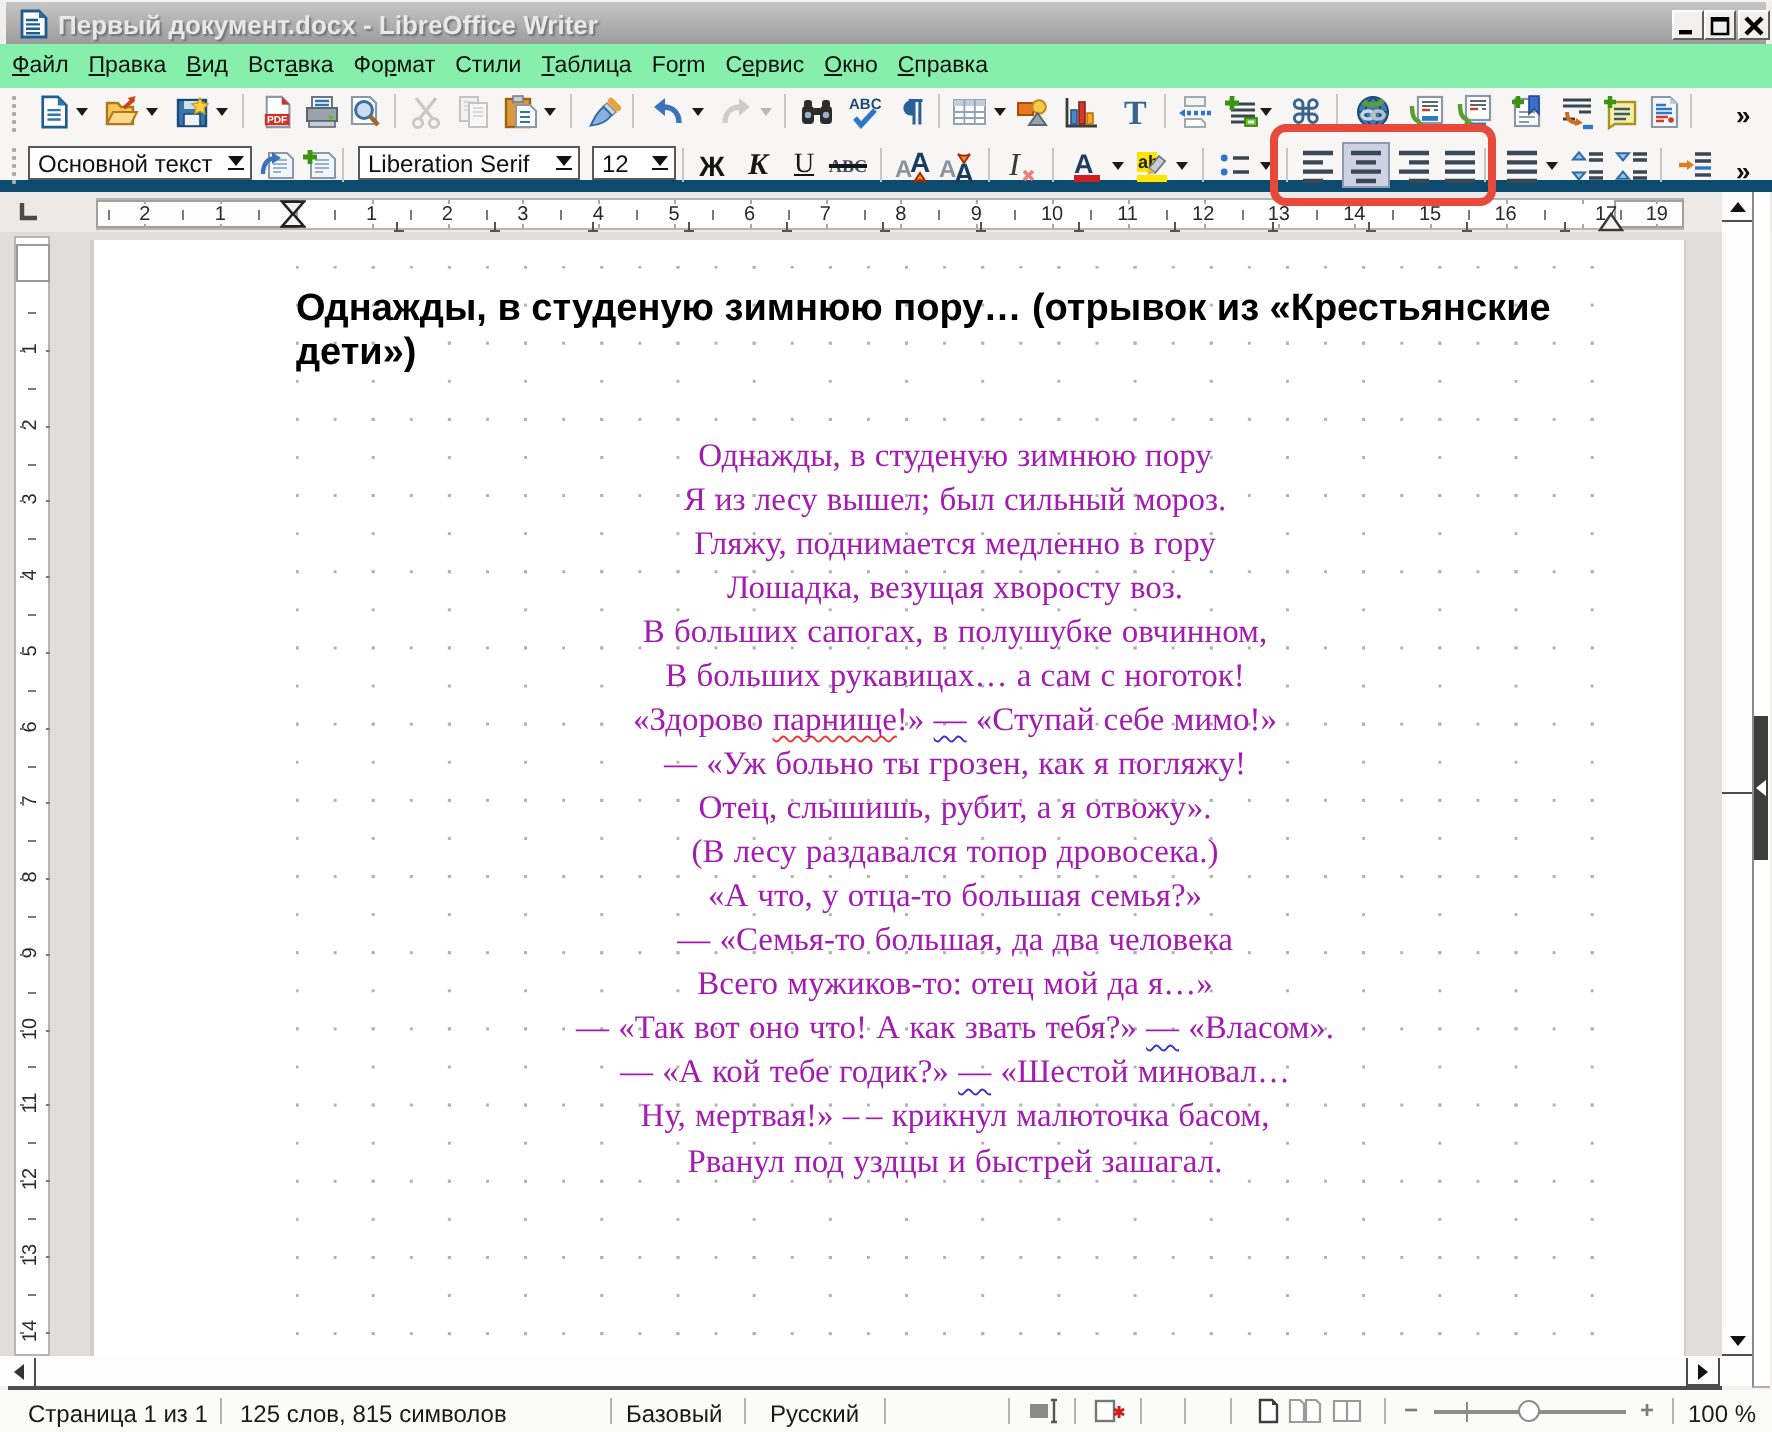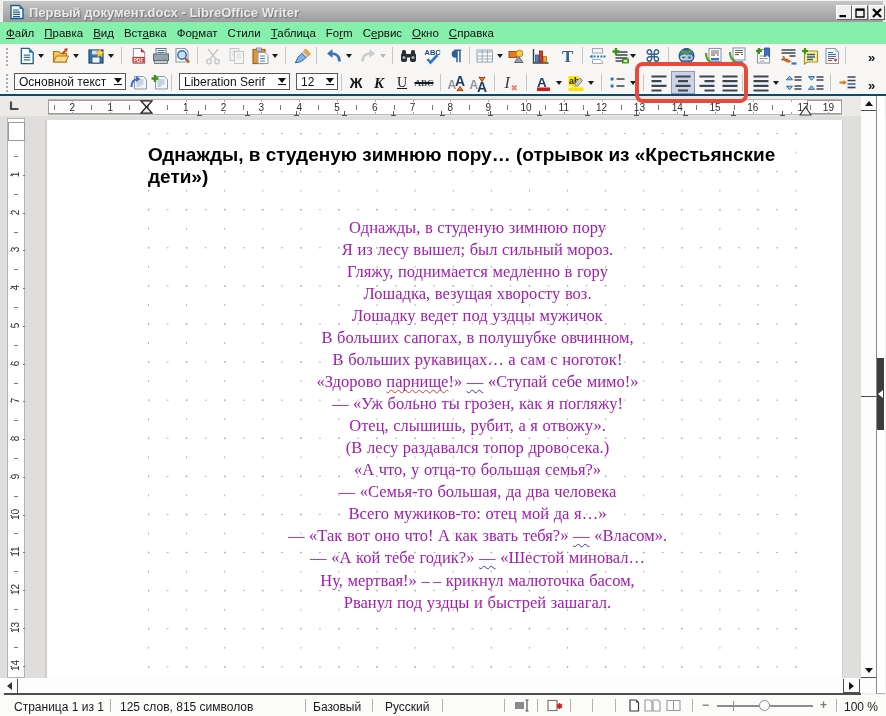--- a/index.html
+++ b/index.html
@@ -22,21 +22,21 @@
 
   
   #menubar{left:0;top:22px;width:886px;height:22px;background:#86efac;
     display:flex;align-items:center;padding-left:1px;box-sizing:border-box;}
   .menu-item{font-size:11.5px;color:#111;padding:2px 5px;white-space:nowrap;}
   .menu-item u{text-decoration:underline;text-underline-offset:1px;}
 
   
   .toolbar{left:0;width:886px;background:#f7f6f5;}
   #toolbar1{top:44px;height:25px;}
-  #toolbar2{top:69px;height:27px;border-bottom:2px solid #0c4a6e;box-sizing:border-box;}
+  #toolbar2{top:69px;height:27px;border-bottom:6px solid #0c4a6e;box-sizing:border-box;}
   .grip{position:absolute;left:5px;width:4px;background-image:radial-gradient(circle,#ababab 1px,transparent 1.2px);
     background-size:4px 4px;}
   #toolbar1 .grip{top:3px;height:19px;}
   #toolbar2 .grip{top:4px;height:19px;}
   .tbtn{position:absolute;width:20px;height:20px;display:flex;align-items:center;justify-content:center;}
   .tsep{position:absolute;width:1px;height:17px;background:#c7c6c4;}
   #toolbar1 .tsep{top:3px;} #toolbar2 .tsep{top:5px;}
   .drop{position:absolute;width:0;height:0;border-left:3.5px solid transparent;border-right:3.5px solid transparent;
     border-top:4px solid #1a1a1a;}
   .drop.gray{border-top-color:#b9b9b9;}
@@ -741,21 +741,20 @@
       <div class="vtick-mid" style="top: 527.655px;"></div>
     </div>
   <div id="page">
     <div id="grid"></div>
     <div id="doc-title">Однажды, в студеную зимнюю пору… (отрывок из «Крестьянские дети»)</div>
     <div id="poem">
         <div><span>Однажды, в студеную зимнюю пору</span></div>
         <div><span>Я из лесу вышел; был сильный мороз.</span></div>
         <div><span>Гляжу, поднимается медленно в гору</span></div>
         <div><span>Лошадка, везущая хворосту воз.</span></div>
-        <div><span>Лошадку ведет под уздцы мужичок</span></div>
         <div><span>В больших сапогах, в полушубке овчинном,</span></div>
         <div><span>В больших рукавицах… а сам с ноготок!</span></div>
         <div><span>«Здорово </span><span class="sq-red">парнище</span><span>!» </span><span class="sq-blue">—</span><span> «Ступай себе мимо!»</span></div>
         <div><span>— «Уж больно ты грозен, как я погляжу!</span></div>
         <div><span>Отец, слышишь, рубит, а я отвожу».</span></div>
         <div><span>(В лесу раздавался топор дровосека.)</span></div>
         <div><span>«А что, у отца-то большая семья?»</span></div>
         <div><span>— «Семья-то большая, да два человека</span></div>
         <div><span>Всего мужиков-то: отец мой да я…»</span></div>
         <div><span>— «Так вот оно что! А как звать тебя?» </span><span class="sq-blue">—</span><span> «Власом».</span></div>

